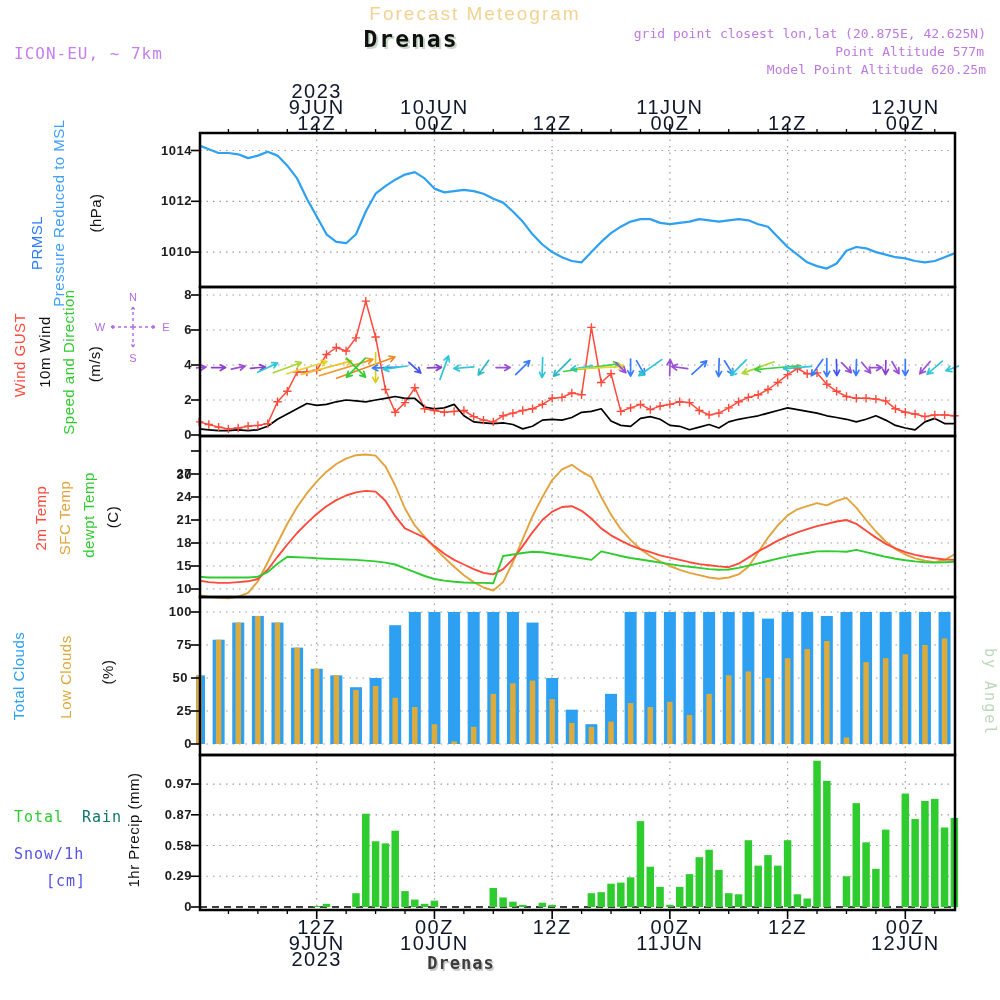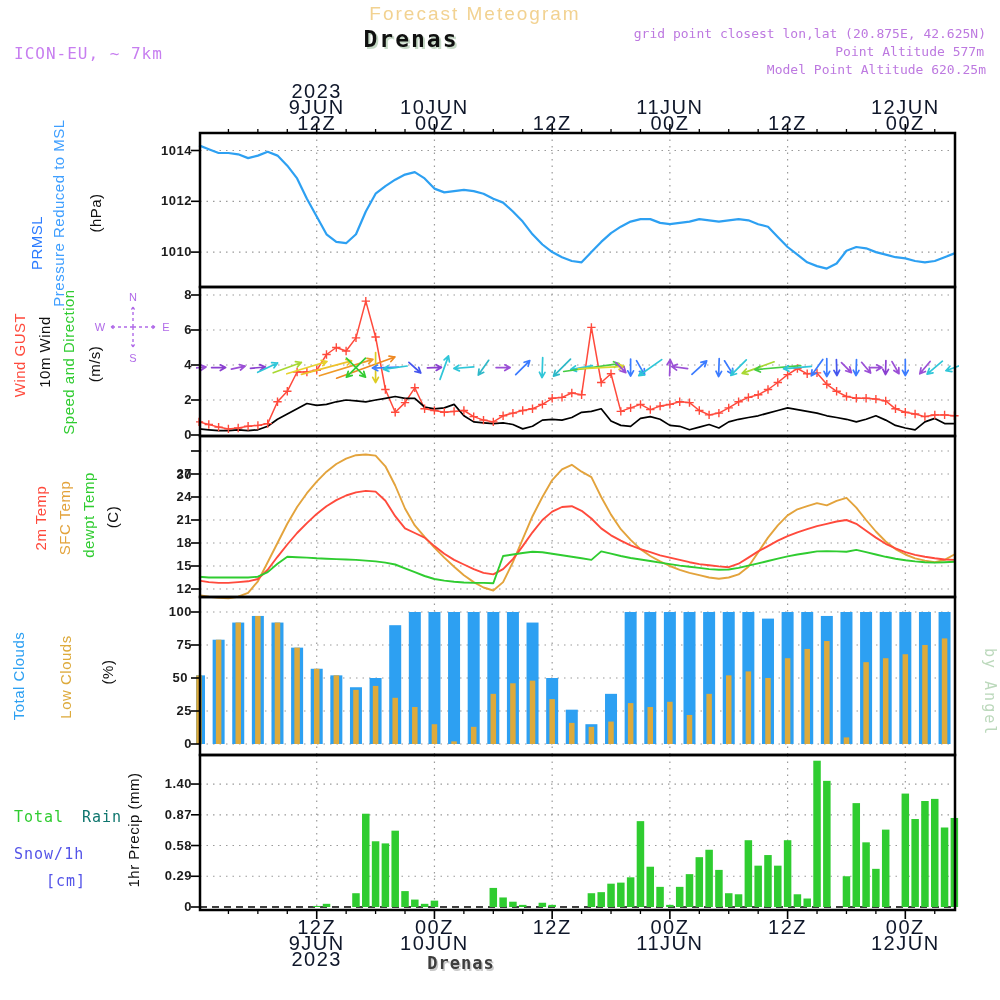--- a/index.html
+++ b/index.html
@@ -425,27 +425,27 @@
       <div class="abs ylab" style="left: 142px; top: 322px;">6</div>
       <div class="abs ylab" style="left: 142px; top: 357px;">4</div>
       <div class="abs ylab" style="left: 142px; top: 392px;">2</div>
       <div class="abs ylab" style="left: 142px; top: 427px;">0</div>
       <div class="abs ylab" style="left: 142px; top: 443px; margin-top: 24px;">30</div>
       <div class="abs ylab" style="left: 142px; top: 466px;">27</div>
       <div class="abs ylab" style="left: 142px; top: 489px;">24</div>
       <div class="abs ylab" style="left: 142px; top: 512px;">21</div>
       <div class="abs ylab" style="left: 142px; top: 535px;">18</div>
       <div class="abs ylab" style="left: 142px; top: 558px;">15</div>
-      <div class="abs ylab" style="left: 142px; top: 581.001px;">12</div>
+      <div class="abs ylab" style="left: 142px; top: 581.001px;">10</div>
       <div class="abs ylab" style="left: 142px; top: 604px;">100</div>
       <div class="abs ylab" style="left: 142px; top: 637px;">75</div>
       <div class="abs ylab" style="left: 138px; top: 670px;">50</div>
       <div class="abs ylab" style="left: 142px; top: 703px;">25</div>
       <div class="abs ylab" style="left: 142px; top: 736px;">0</div>
-      <div class="abs ylab" style="left: 142px; top: 776.04px;">1.40</div>
+      <div class="abs ylab" style="left: 142px; top: 776.04px;">0.97</div>
       <div class="abs ylab" style="left: 142px; top: 806.78px;">0.87</div>
       <div class="abs ylab" style="left: 142px; top: 837.52px;">0.58</div>
       <div class="abs ylab" style="left: 142px; top: 868.26px;">0.29</div>
       <div class="abs ylab" style="left: 142px; top: 899px;">0</div>
       <div class="abs xlab" style="left: 271.72px; top: 80px;">2023</div>
       <div class="abs xlab" style="left: 271.72px; top: 96px;">9JUN</div>
       <div class="abs xlab" style="left: 271.72px; top: 112px;">12Z</div>
       <div class="abs xlab" style="left: 271.72px; top: 916px;">12Z</div>
       <div class="abs xlab" style="left: 271.72px; top: 932px;">9JUN</div>
       <div class="abs xlab" style="left: 271.72px; top: 948px;">2023</div>

